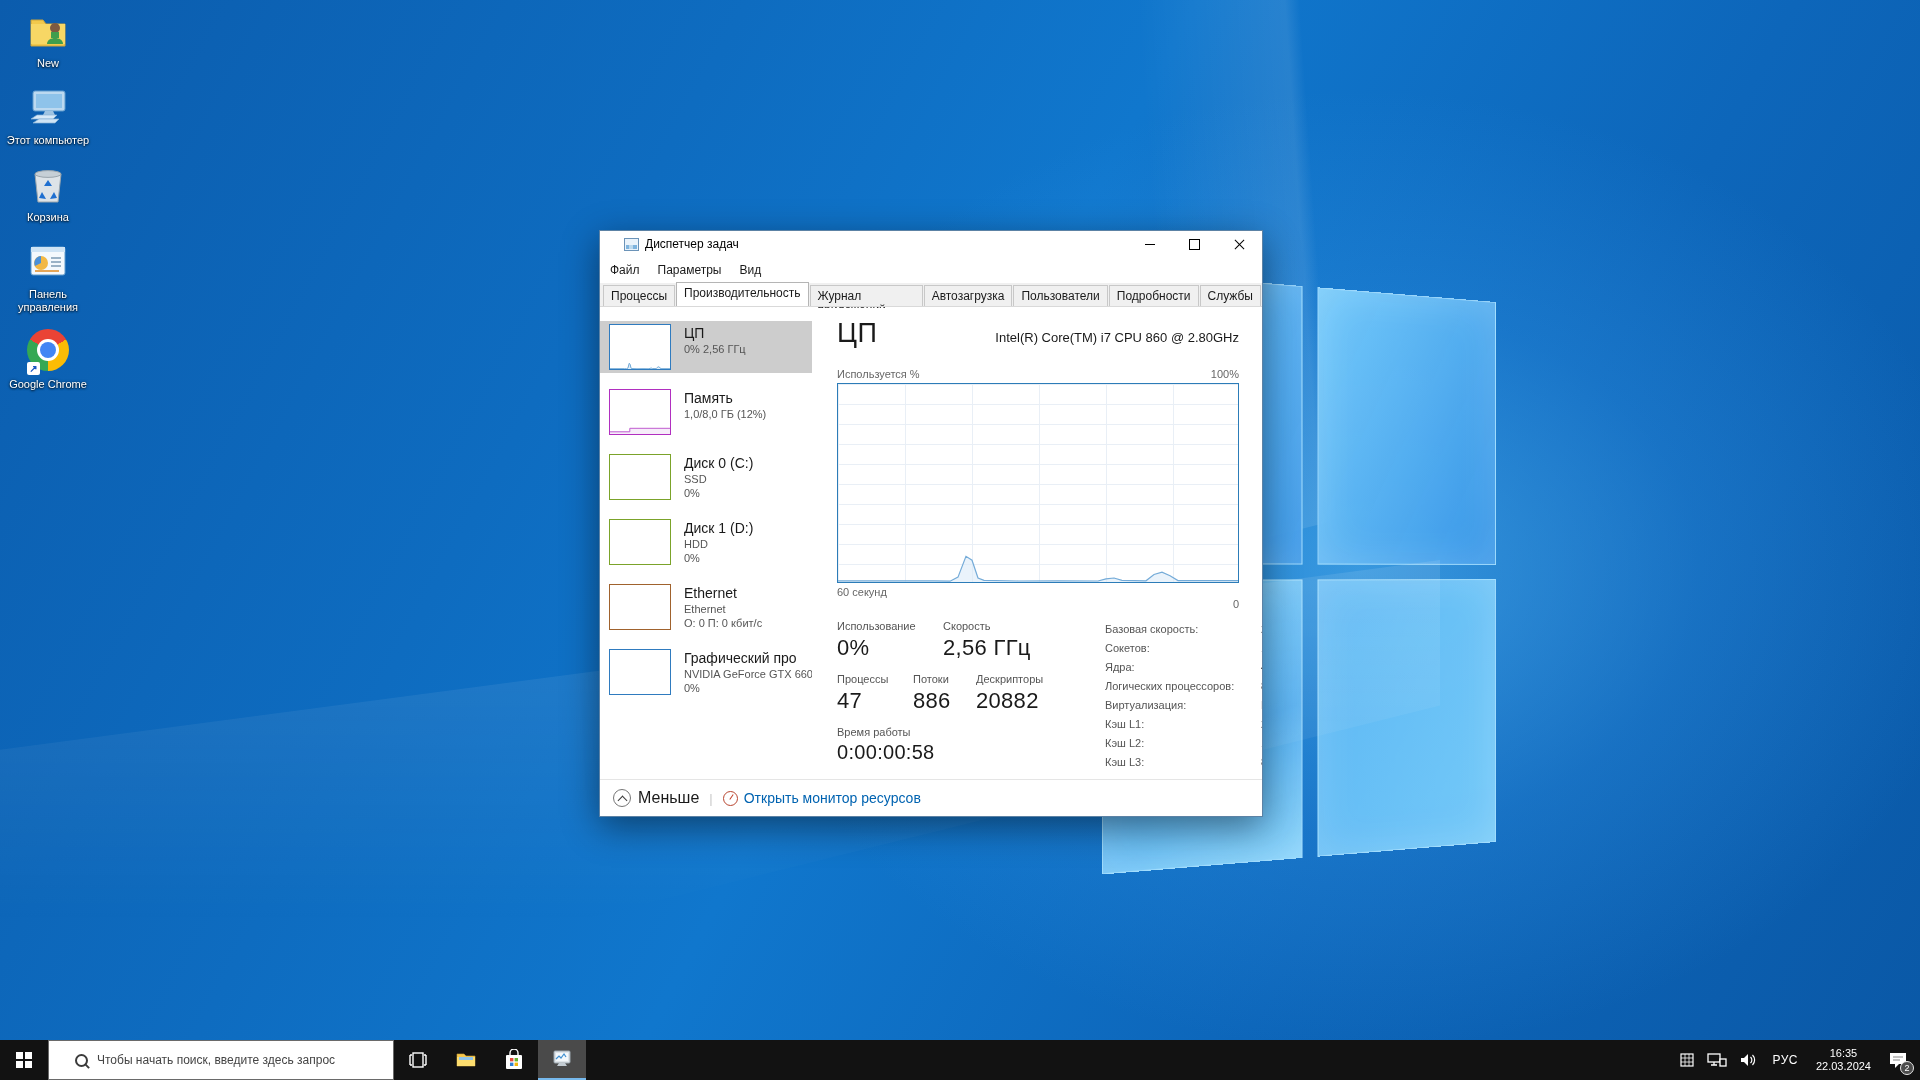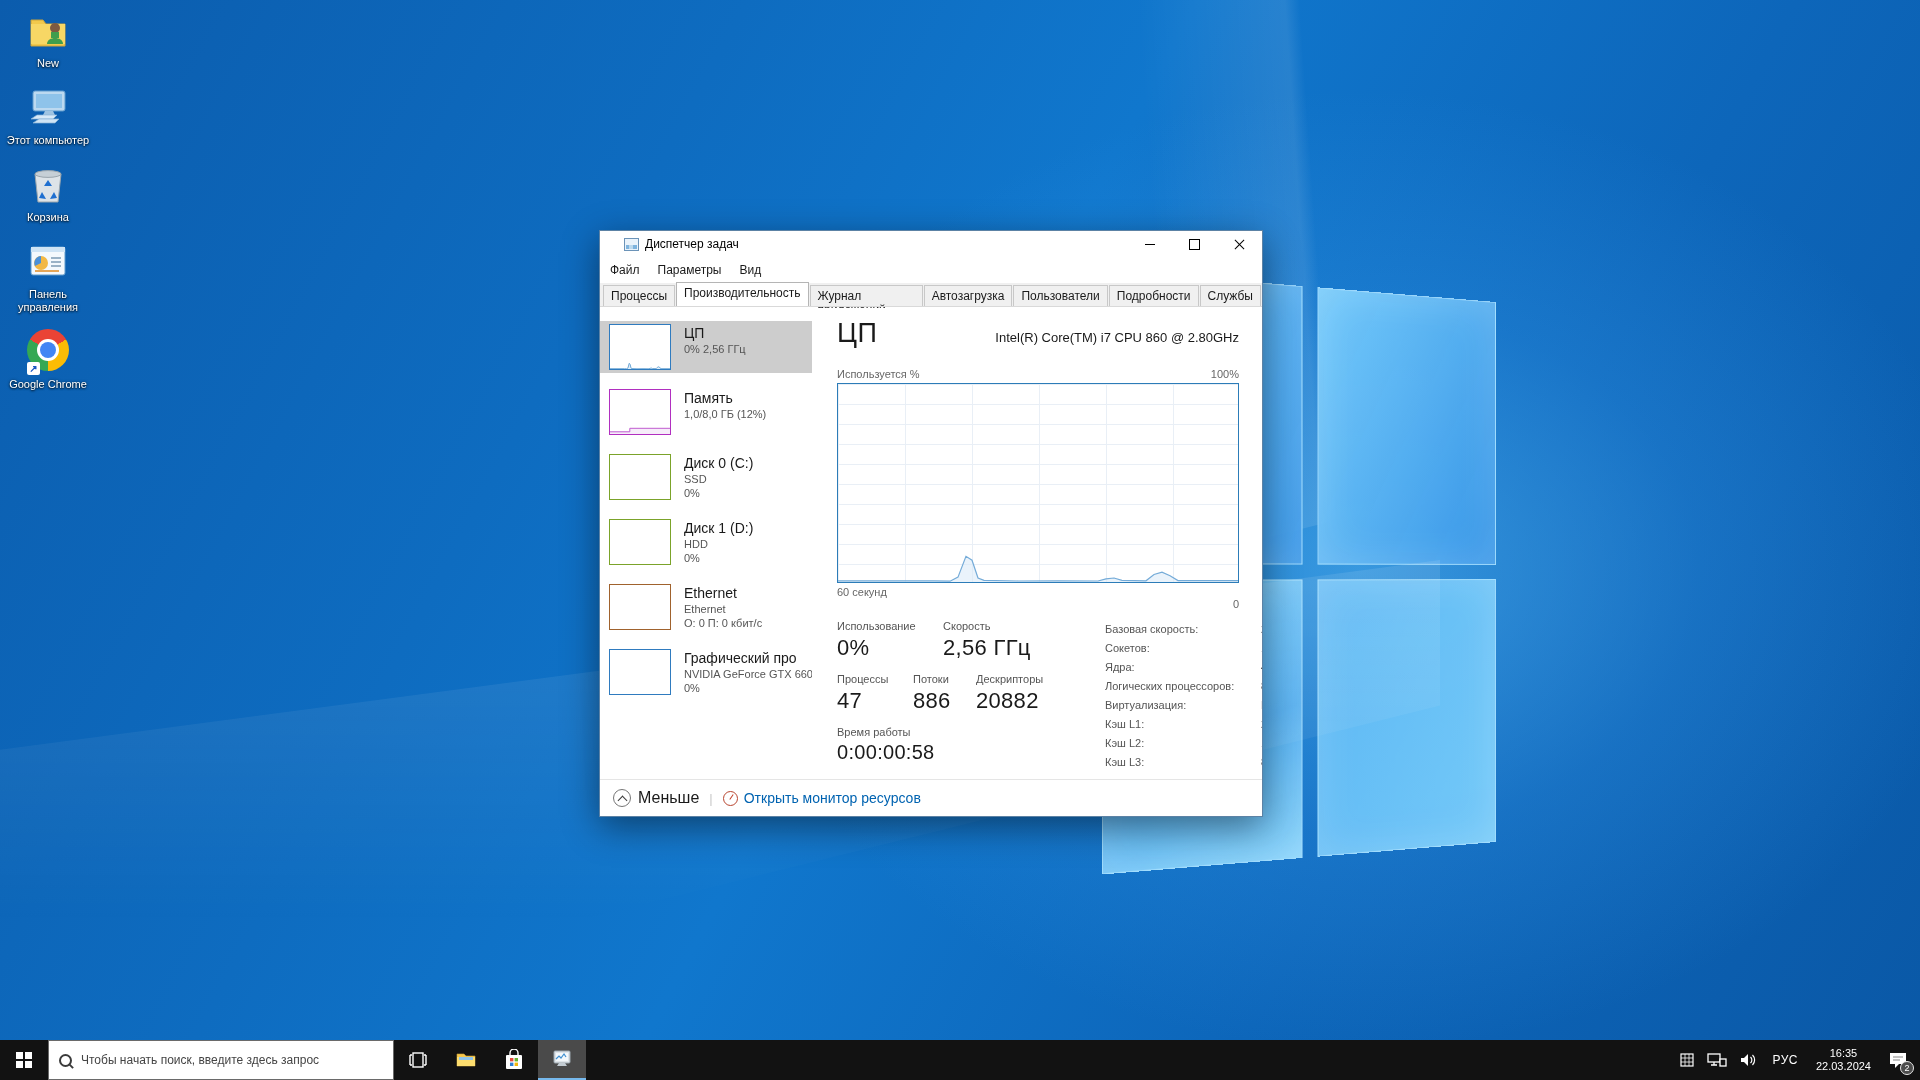--- a/index.html
+++ b/index.html
@@ -124,21 +124,21 @@
   .resmon-ic { width:15px; height:15px; border:1px solid #b8452f; border-radius:50%; position:relative; margin-right:6px; background:#fff; }
   .resmon-ic::before { content:""; position:absolute; left:7px; top:2px; width:1px; height:6px; background:#c03a22; transform:rotate(35deg); }
   .resmon-link { font-size:14px; color:#0063b1; text-decoration:none; }
 
   
   .taskbar { position:absolute; left:0; bottom:0; width:1920px; height:40px; background:#121212;
     display:flex; align-items:stretch; z-index:10; }
   .tb-start { width:48px; display:flex; align-items:center; justify-content:center; }
   .winlogo { width:16px; height:16px; display:grid; grid-template-columns:1fr 1fr; grid-template-rows:1fr 1fr; gap:2px; }
   .winlogo i { background:#fff; }
-  .tb-search { width:346px; background:#fff; border:1px solid #6a6a6a; display:flex; align-items:center; padding:0 10px; }
+  .tb-search { width:346px; background:#fff; border:1px solid #6a6a6a; display:flex; align-items:center; padding:0 26px; }
   .tb-search input { border:none; outline:none; flex:1; font-size:12px; color:#333;
     font-family:"Liberation Sans",sans-serif; background:transparent; }
   .tb-search input::placeholder { color:#444; }
   .mag { width:13px; height:13px; border:2px solid #3b3b3b; border-radius:50%; position:relative; margin-right:9px; flex:0 0 13px; }
   .mag::after { content:""; position:absolute; width:6px; height:2px; background:#3b3b3b;
     bottom:-2px; right:-4px; transform:rotate(45deg); }
   .tb-btn { width:48px; display:flex; align-items:center; justify-content:center; }
   .tb-btn.active { background:#4a4a4a; border-bottom:2px solid #76b9ed; }
   .tray { margin-left:auto; display:flex; align-items:center; }
   .tray-btn { height:40px; display:flex; align-items:center; justify-content:center; padding:0 6px; color:#fff; }

